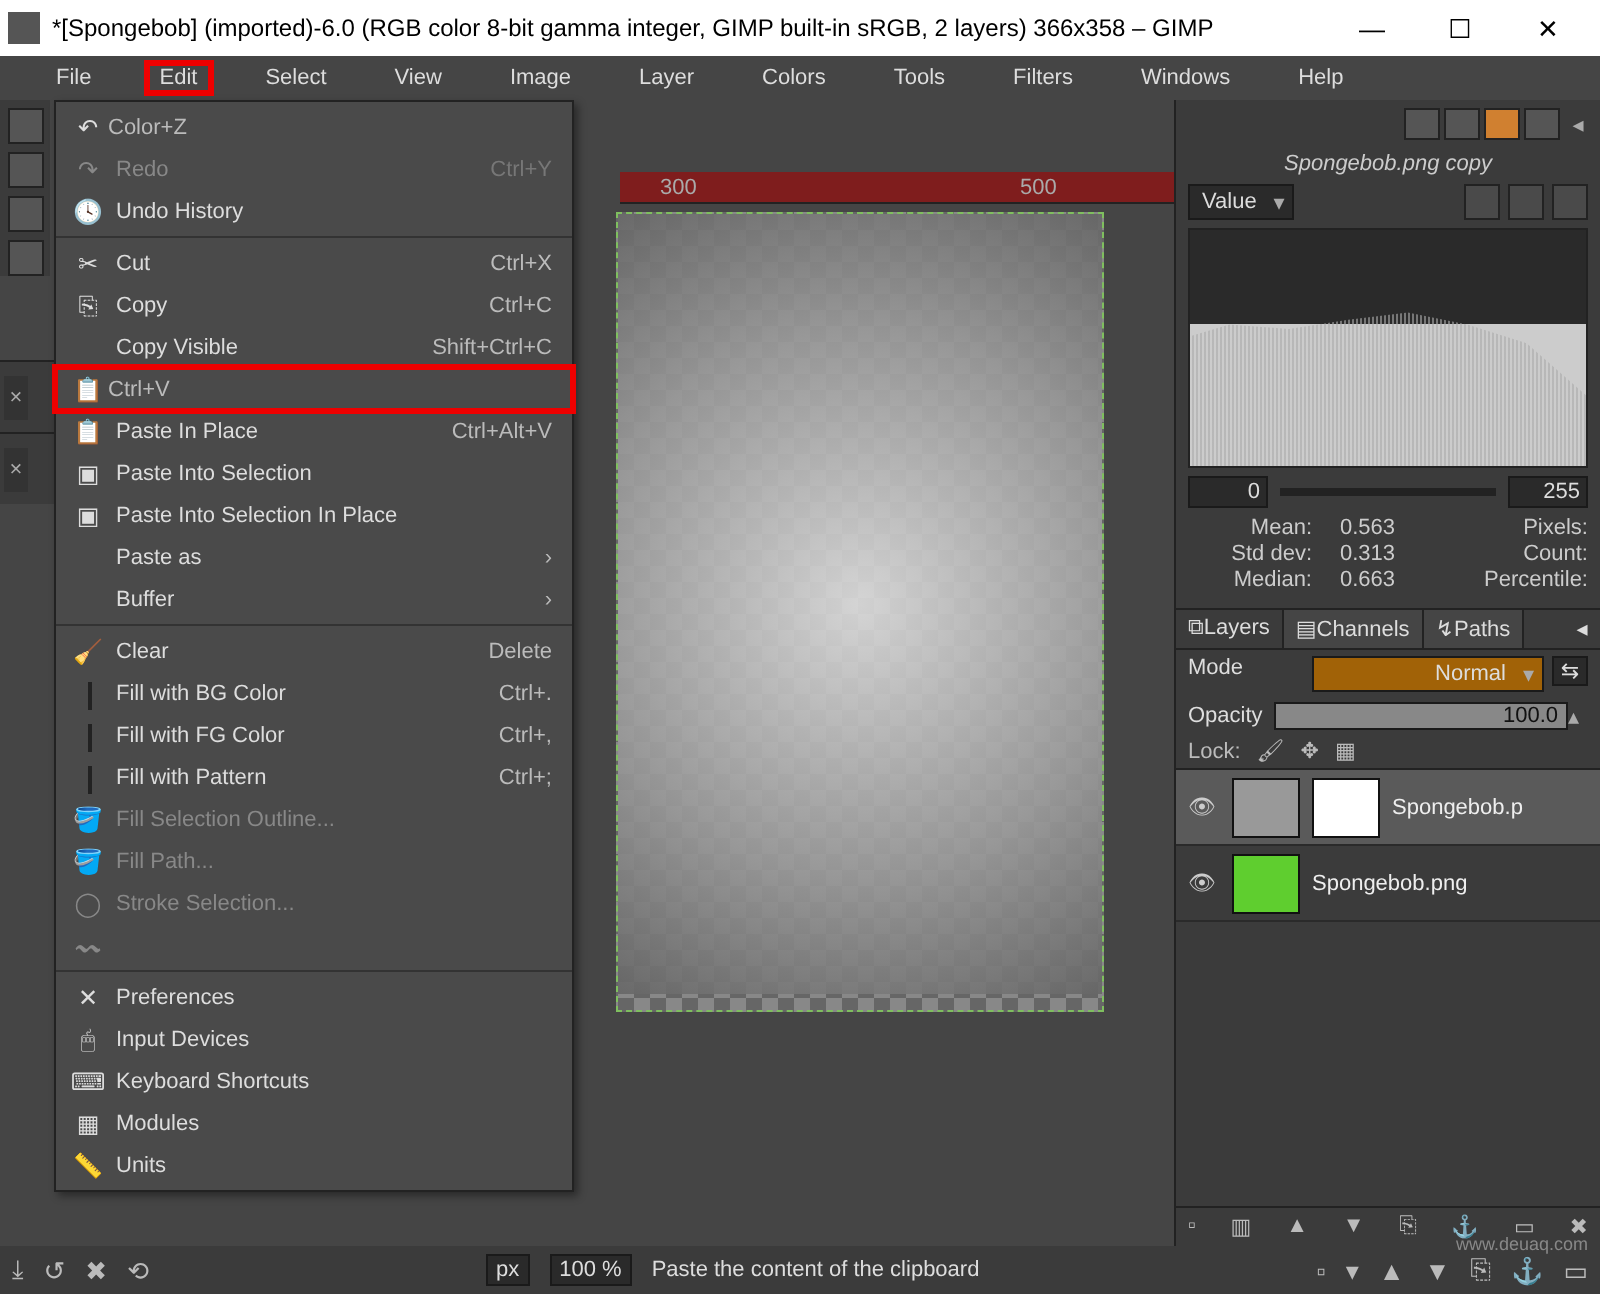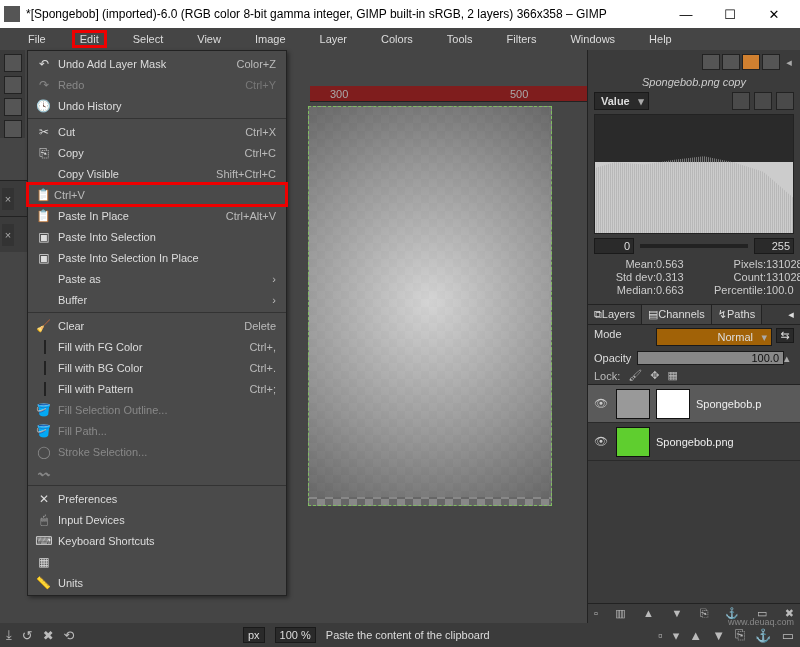--- a/index.html
+++ b/index.html
@@ -31,31 +31,31 @@
 .paste-hl { outline: 3px solid #e00; outline-offset: -1px; }
 .ruler-top { position: absolute; left: 310px; right: 213px; top: 86px; height: 16px; background: #7f1d1d; border-bottom: 1px solid #222; color: #aaa; font-size: 9px; }
 .ruler-top span { position: absolute; top: 2px; }
 .canvas-img { position: absolute; left: 308px; top: 106px; width: 244px; height: 400px; background: repeating-conic-gradient(#666 0 25%, #888 0 50%) 0 0/16px 16px; border: 1px dashed #7fbf5f; overflow: hidden; }
 .canvas-img .content { width: 100%; height: 390px; background: radial-gradient(circle, #ddd 0%, #999 60%, #666 100%); opacity: .9; }
 .rightpanel { position: absolute; right: 0; top: 50px; bottom: 24px; width: 213px; background: #3b3b3b; border-left: 1px solid #222; display: flex; flex-direction: column; }
 .topicons { display: flex; gap: 2px; padding: 4px; justify-content: flex-end; align-items: center; }
 .topicons .ti { width: 18px; height: 16px; background: #555; border: 1px solid #222; }
 .topicons .ti.orange { background: #d08030; }
 .panel-title { text-align: center; font-style: italic; color: #ccc; padding: 2px 0; }
-.histo-bar { display: flex; align-items: center; padding: 2px 6px; gap: 4px; font-weight: bold; }
+.histo-bar { display: flex; align-items: center; padding: 2px 6px; gap: 4px; }
 .histo-bar .sel { background: #2a2a2a; border: 1px solid #1a1a1a; padding: 2px 18px 2px 6px; position: relative; }
 .histo-bar .sel::after { content: "▾"; position: absolute; right: 4px; top: 2px; color: #aaa; }
 .histo-bar .sp { flex: 1; }
 .histo-bar .btn { width: 18px; height: 18px; border: 1px solid #222; background: #4a4a4a; }
 .histogram { height: 120px; margin: 2px 6px; background: linear-gradient(to top, #ccc 60%, transparent 60%); border: 1px solid #222; position: relative; background-color: #2a2a2a; }
 .histogram::before { content: ""; position: absolute; inset: 0; background: repeating-linear-gradient(90deg, transparent 0 1px, #aaa 1px 2px); opacity: .6; clip-path: polygon(0 100%, 0 45%, 10% 40%, 25% 42%, 40% 38%, 55% 35%, 70% 40%, 85% 48%, 100% 70%, 100% 100%); }
 .slider { display: flex; align-items: center; padding: 2px 6px; gap: 6px; }
 .slider .val { width: 40px; background: #2a2a2a; border: 1px solid #1a1a1a; padding: 1px 3px; text-align: right; }
 .slider .track { flex: 1; height: 4px; background: #222; position: relative; }
-.stats { display: grid; grid-template-columns: 60px 50px 60px 40px; padding: 2px 8px; font-size: 10px; color: #ccc; gap: 1px 0; }
+.stats { display: grid; grid-template-columns: 60px 50px 60px 40px; padding: 2px 8px; font-size: 10px; color: #ccc; gap: 1px 14px; }
 .stats .l { text-align: right; }
 .tabs { display: flex; border-top: 1px solid #222; border-bottom: 1px solid #222; margin-top: 6px; }
 .tabs .tab { padding: 3px 6px; border-right: 1px solid #222; background: #454545; }
 .tabs .tab.active { background: #3b3b3b; }
 .tabs .sp { flex: 1; }
 .tabs .arr { width: 18px; display: flex; align-items: center; justify-content: center; }
 .mode-row { display: flex; align-items: flex-start; padding: 3px 6px; gap: 4px; }
 .mode-row .sel { flex: 1; background: #a16207; border: 1px solid #1a1a1a; padding: 2px 18px 2px 6px; position: relative; text-align: right; margin-left: 30px; }
 .mode-row .sel::after { content: "▾"; position: absolute; right: 4px; top: 2px; color: #aaa; }
 .mode-row .cv { width: 18px; background: #2a2a2a; border: 1px solid #1a1a1a; text-align: center; }
@@ -128,21 +128,20 @@
   <span style="left:200px">500</span>
 </div>
 
 <div class="canvas-img">
   <div class="content"></div>
 </div>
 
 <div class="editmenu" id="editmenu">
     <div class="mi">
       <span class="ic">↶</span>
-      <span class="lbl">Undo Add Layer Mask</span>
       <span class="sc">Color+Z</span>
     </div>
     <div class="mi disabled">
       <span class="ic">↷</span>
       <span class="lbl">Redo</span>
       <span class="sc">Ctrl+Y</span>
     </div>
     <div class="mi">
       <span class="ic">🕓</span>
       <span class="lbl">Undo History</span>
@@ -193,30 +192,30 @@
       <span class="lbl">Buffer</span>
       <span class="sc">›</span>
     </div>
     <div class="sep"></div>
     <div class="mi">
       <span class="ic">🧹</span>
       <span class="lbl">Clear</span>
       <span class="sc">Delete</span>
     </div>
     <div class="mi">
+      <span class="ic"><span class="swatch" style="background: rgb(255, 255, 255);"></span></span>
+      <span class="lbl">Fill with BG Color</span>
+      <span class="sc">Ctrl+.</span>
+    </div>
+    <div class="mi">
       <span class="ic"><span class="swatch" style="background: rgb(0, 0, 0);"></span></span>
       <span class="lbl">Fill with FG Color</span>
       <span class="sc">Ctrl+,</span>
     </div>
     <div class="mi">
-      <span class="ic"><span class="swatch" style="background: rgb(255, 255, 255);"></span></span>
-      <span class="lbl">Fill with BG Color</span>
-      <span class="sc">Ctrl+.</span>
-    </div>
-    <div class="mi">
       <span class="ic"><span class="swatch" style="background: rgb(224, 128, 48);"></span></span>
       <span class="lbl">Fill with Pattern</span>
       <span class="sc">Ctrl+;</span>
     </div>
     <div class="mi disabled">
       <span class="ic">🪣</span>
       <span class="lbl">Fill Selection Outline...</span>
       <span class="sc"></span>
     </div>
     <div class="mi disabled">
@@ -244,20 +243,21 @@
       <span class="lbl">Input Devices</span>
       <span class="sc"></span>
     </div>
     <div class="mi">
       <span class="ic">⌨</span>
       <span class="lbl">Keyboard Shortcuts</span>
       <span class="sc"></span>
     </div>
     <div class="mi">
       <span class="ic">▦</span>
+      <span class="lbl">Modules</span>
       <span class="sc"></span>
     </div>
     <div class="mi">
       <span class="ic">📏</span>
       <span class="lbl">Units</span>
       <span class="sc"></span>
     </div>
   </div>
 
 <div class="rightpanel">

